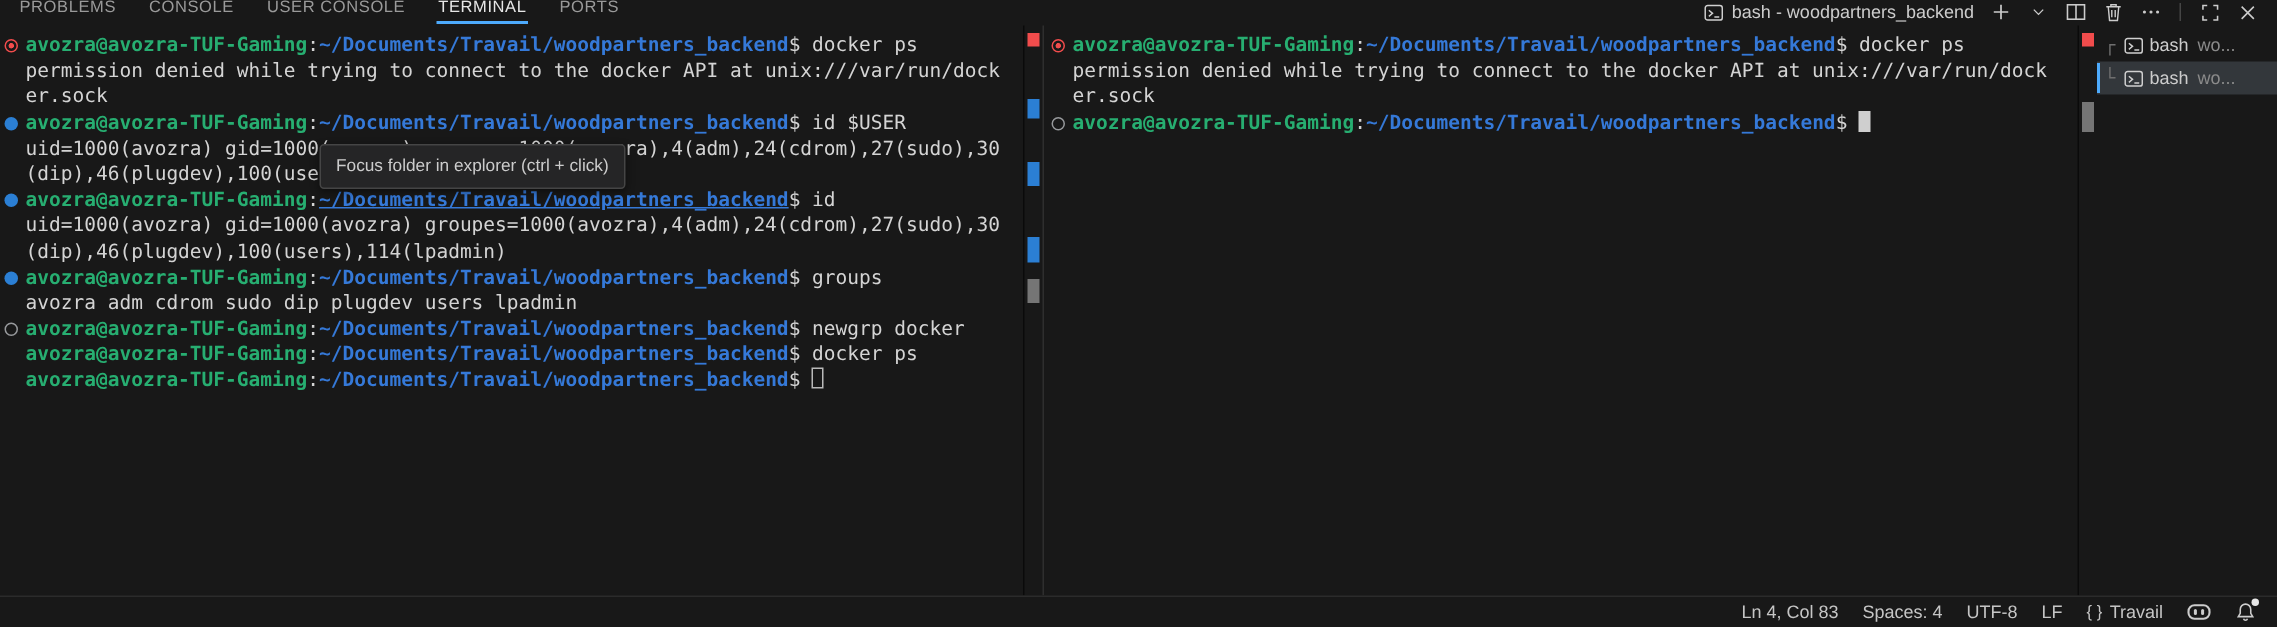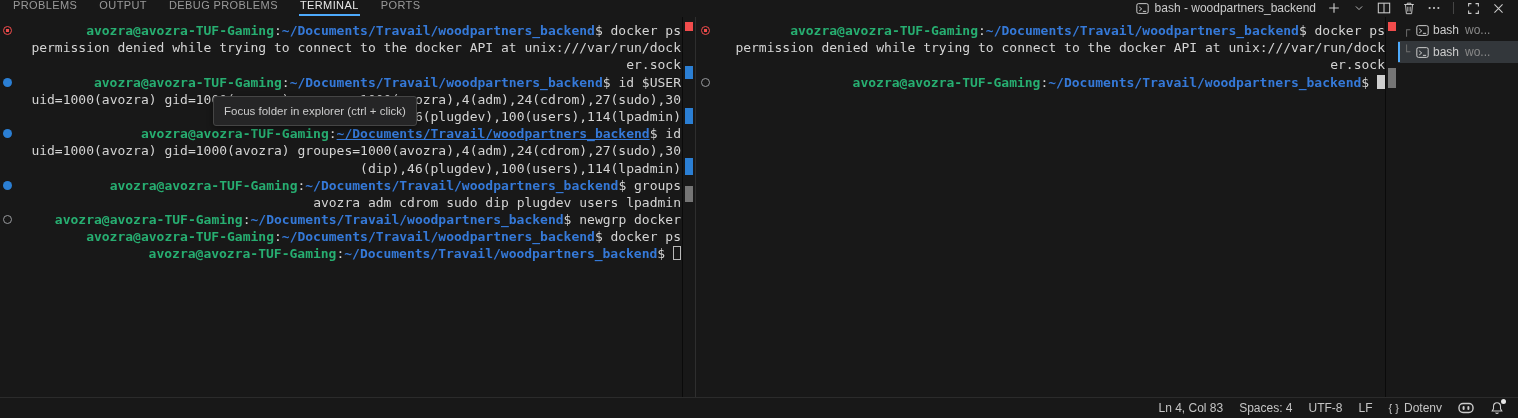--- a/index.html
+++ b/index.html
@@ -21,21 +21,21 @@
   .act { width:16px; height:16px; display:flex; align-items:center; justify-content:center; color:#cccccc; cursor:pointer; }
   .act svg { display:block; }
   .act-sep { width:1px; height:12px; background:#454545; margin:0 2px; }
 
   
   .panel-body { position:absolute; top:17px; left:0; right:0; bottom:21px; }
   .term-pane { position:absolute; top:0; bottom:0; overflow:hidden;
                font-family:"DejaVu Sans Mono", monospace; font-size:13px; color:#d4d4d4; }
   .term-pane.left  { left:0;   width:681px; padding-top:5px; }
   .term-pane.right { left:696px; width:689px; padding-top:5px; }
-  .term-line { position:relative; height:17.2px; line-height:17.2px; white-space:pre;text-align:right; }
+  .term-line { position:relative; height:17.2px; line-height:17.2px; white-space:pre; }
   .term-pane.left  .term-line { padding-left:17px; }
   .term-pane.right .term-line { padding-left:19px; }
   .seg-user { color:var(--green); font-weight:700; }
   .seg-path { color:var(--blue);  font-weight:700; }
   .seg-path.hovered { text-decoration:underline; }
   .deco { position:absolute; top:4px; width:9px; height:9px; border-radius:50%; cursor:pointer; }
   .term-pane.left .deco { left:3px; } .term-pane.right .deco { left:5px; }
   .deco.error   { border:1.6px solid var(--red); background:radial-gradient(circle, var(--red) 0 1.6px, transparent 2px); }
   .deco.success { background:var(--decoblue); }
   .deco.default { border:1.4px solid #97999c; }
@@ -76,22 +76,22 @@
   .sbtn .badge { position:absolute; top:-2px; right:-2px; width:5px; height:5px; border-radius:50%; background:#e7e7e7; }
 </style>
 </head>
 <body>
 
 <div class="screen">
 
   <header class="panel-header">
     <nav class="panel-tabs" id="tabbar">
         <div class="ptab">PROBLEMS</div>
-        <div class="ptab">OUTPUT</div>
-        <div class="ptab">DEBUG PROBLEMS</div>
+        <div class="ptab">CONSOLE</div>
+        <div class="ptab">USER CONSOLE</div>
         <div class="ptab active">TERMINAL</div>
         <div class="ptab">PORTS</div>
       </nav>
     <div class="panel-right">
       <span class="ticon">
         <svg width="13" height="13" viewBox="0 0 16 16">
             <rect x="1" y="2" width="14" height="12" rx="2" fill="none" stroke="currentColor" stroke-width="1.2"></rect>
             <path d="M4 6l3 2.5L4 11" fill="none" stroke="currentColor" stroke-width="1.2"></path>
             <path d="M8.5 11.5h4" fill="none" stroke="currentColor" stroke-width="1.2"></path>
           </svg>
@@ -217,21 +217,21 @@
           <span>Spaces: 4</span>
         </div>
         <div class="sitem">
           <span>UTF-8</span>
         </div>
         <div class="sitem">
           <span>LF</span>
         </div>
         <div class="sitem">
           <span class="sicon">{ }</span>
-          <span>Dotenv</span>
+          <span>Travail</span>
         </div>
         <div class="sbtn">
           <svg width="16" height="14" viewBox="0 0 16 14">
             <rect x="1" y="2.5" width="14" height="9" rx="4" fill="none" stroke="currentColor" stroke-width="1.4"></rect>
             <rect x="4.6" y="5" width="2" height="4" rx="1" fill="currentColor"></rect>
             <rect x="9.4" y="5" width="2" height="4" rx="1" fill="currentColor"></rect>
           </svg>
         </div>
         <div class="sbtn">
           <svg width="14" height="14" viewBox="0 0 16 16">

